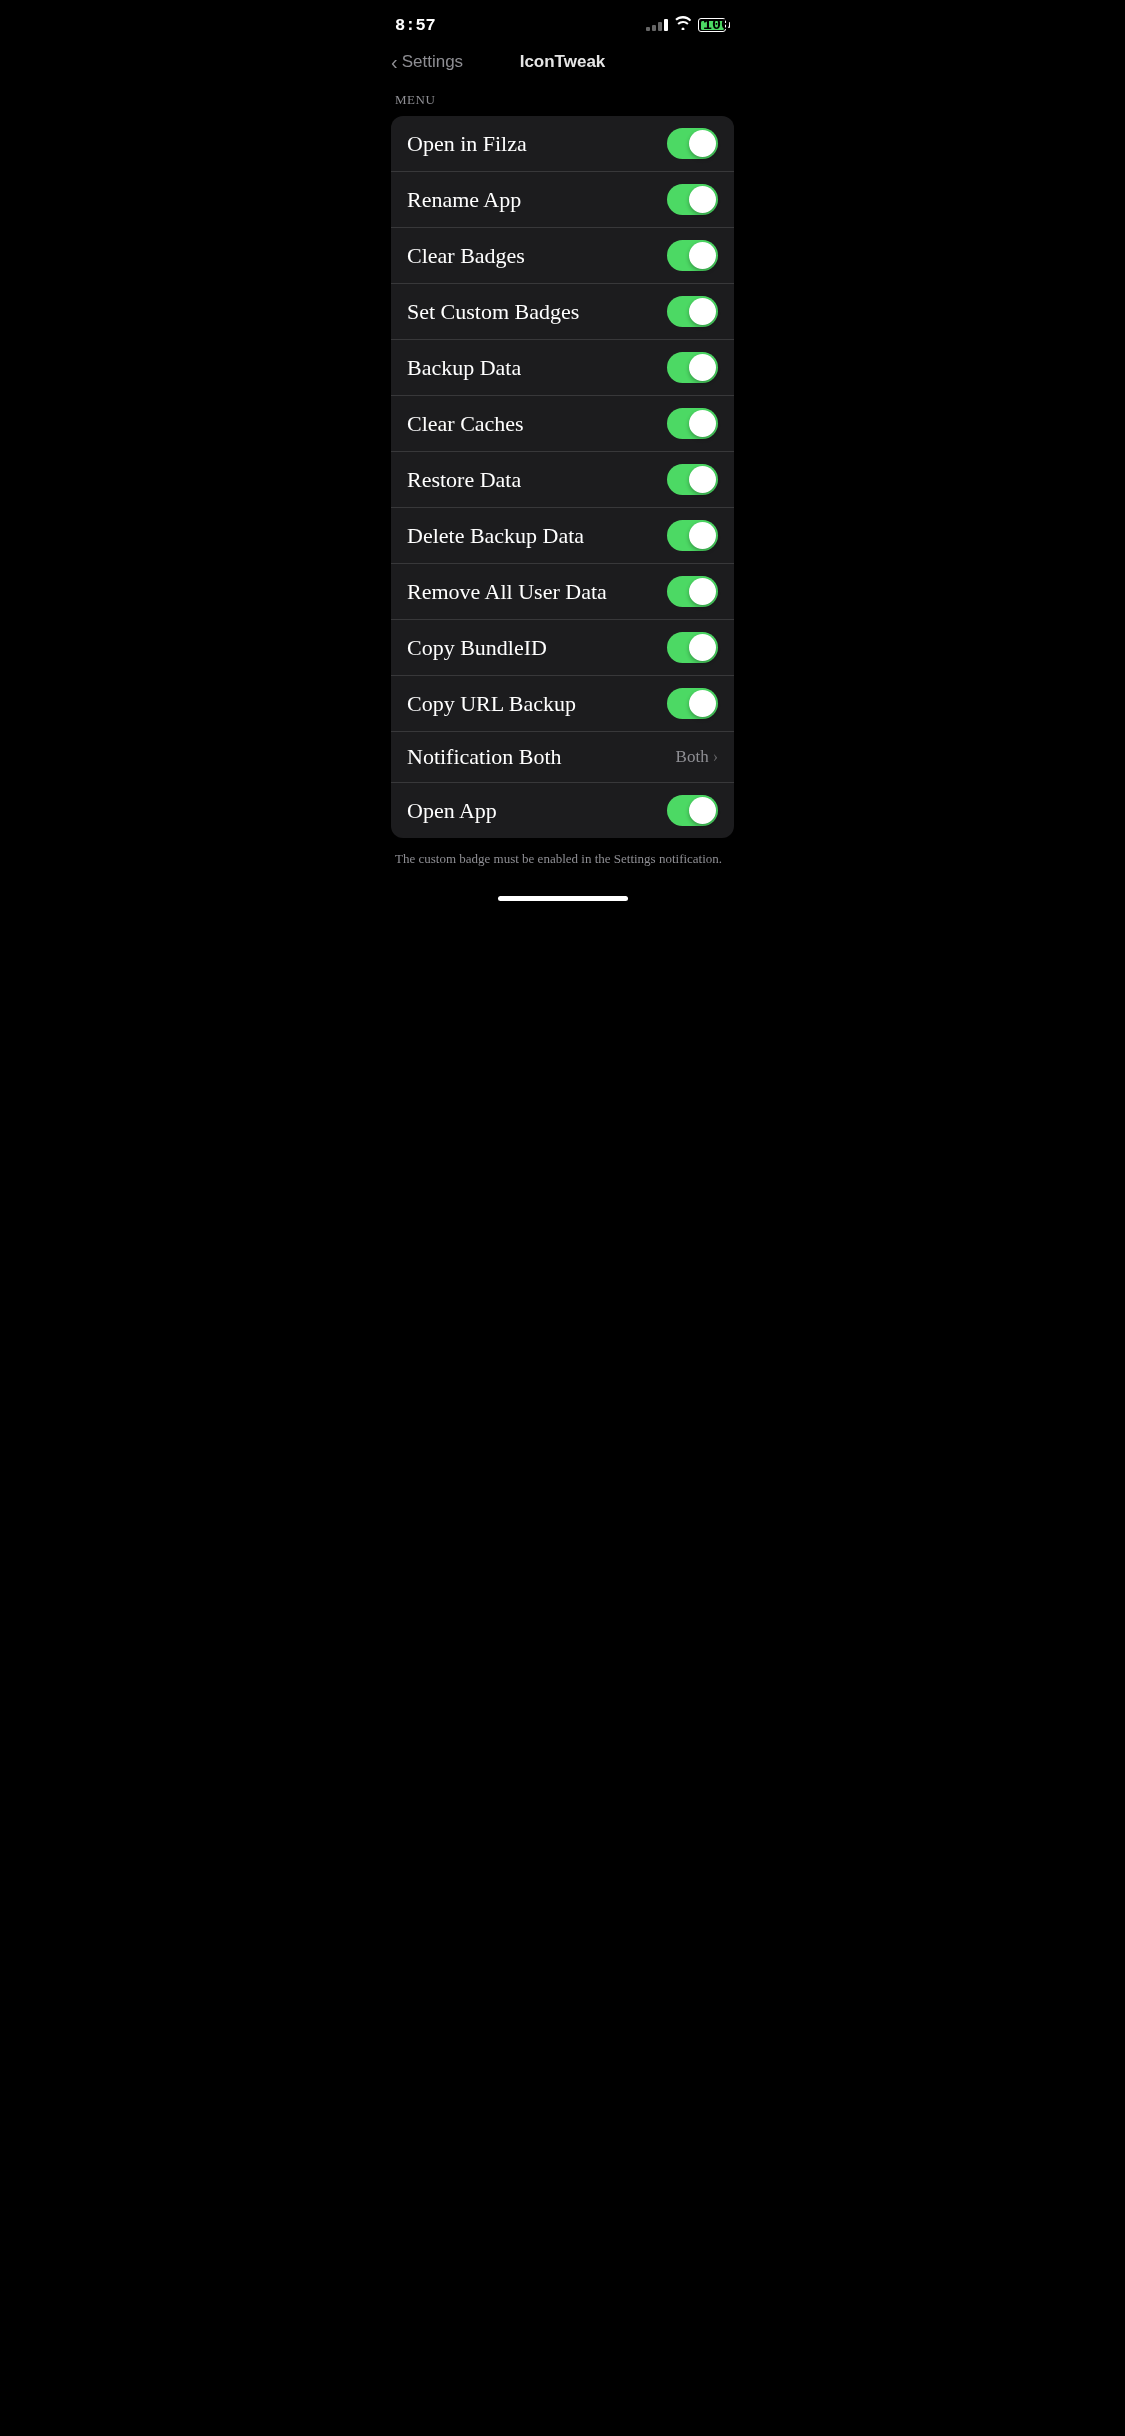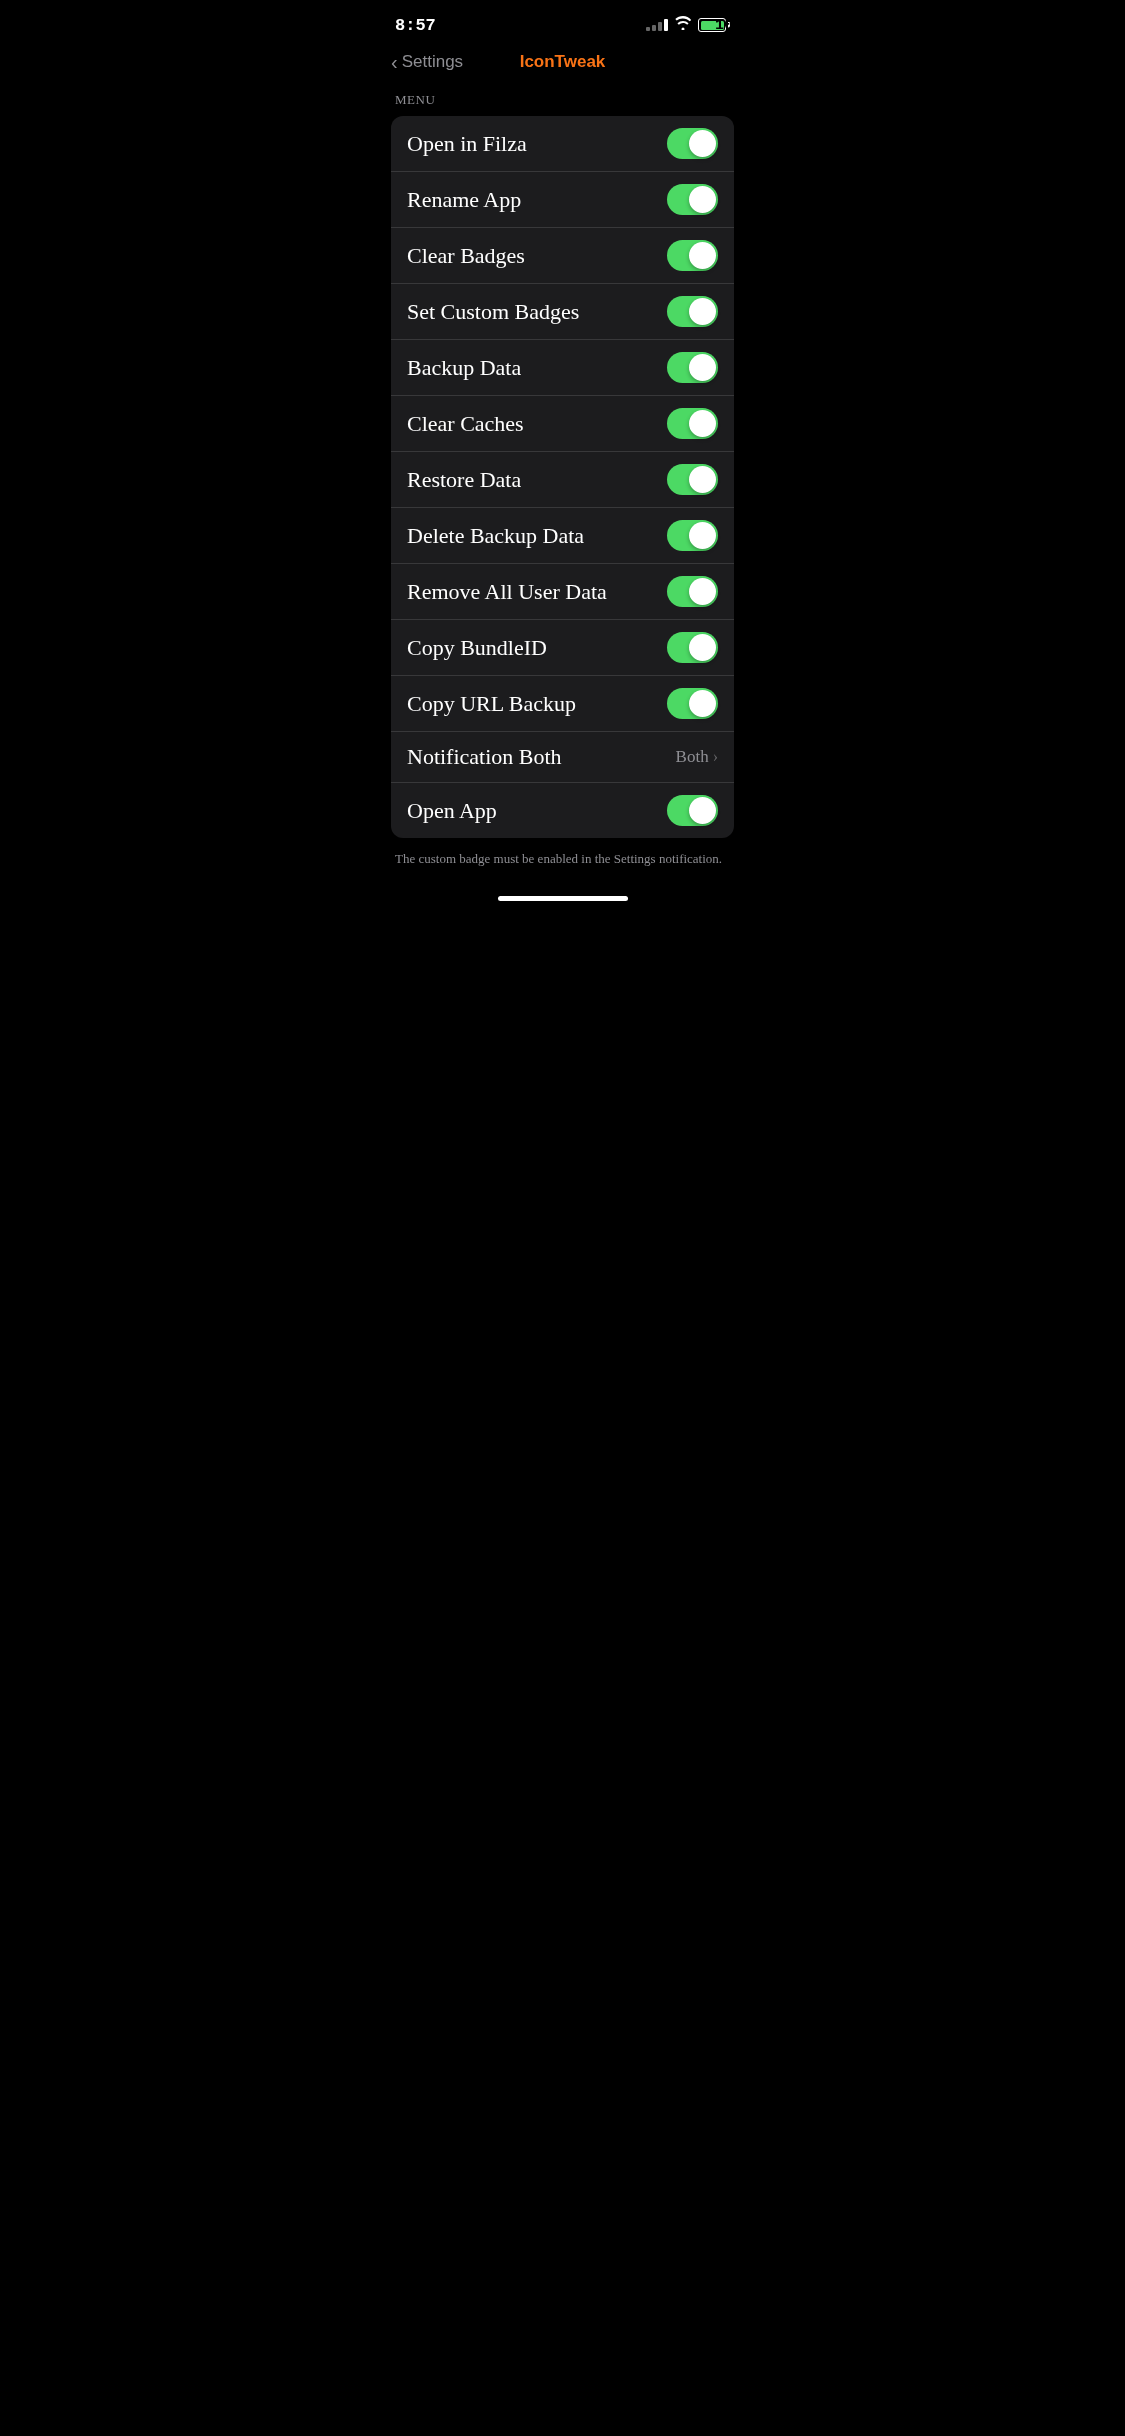--- a/index.html
+++ b/index.html
@@ -92,21 +92,21 @@
       height: 6px;
       background: #fff;
       border-radius: 0 1px 1px 0;
     }
 
     .battery-label {
       font-size: 15px;
       font-weight: 600;
       color: #fff;
       position: absolute;
-      left: 16px;
+      left: 4px;
       right: 0;
       text-align: center;
       color: #000;
     }
 
     .nav-bar {
       display: flex;
       align-items: center;
       justify-content: center;
       padding: 8px 16px 12px 16px;
@@ -126,21 +126,21 @@
 
     .nav-back-chevron {
       font-size: 20px;
       color: #8e8e93;
       line-height: 1;
     }
 
     .nav-title {
       font-size: 17px;
       font-weight: 700;
-      color: #f97316;
+      color: #e5e5e5;
       text-align: center;
     }
 
     .section-label {
       font-size: 13px;
       font-weight: 400;
       color: #8e8e93;
       text-transform: uppercase;
       letter-spacing: 0.5px;
       padding: 8px 20px 8px 20px;

